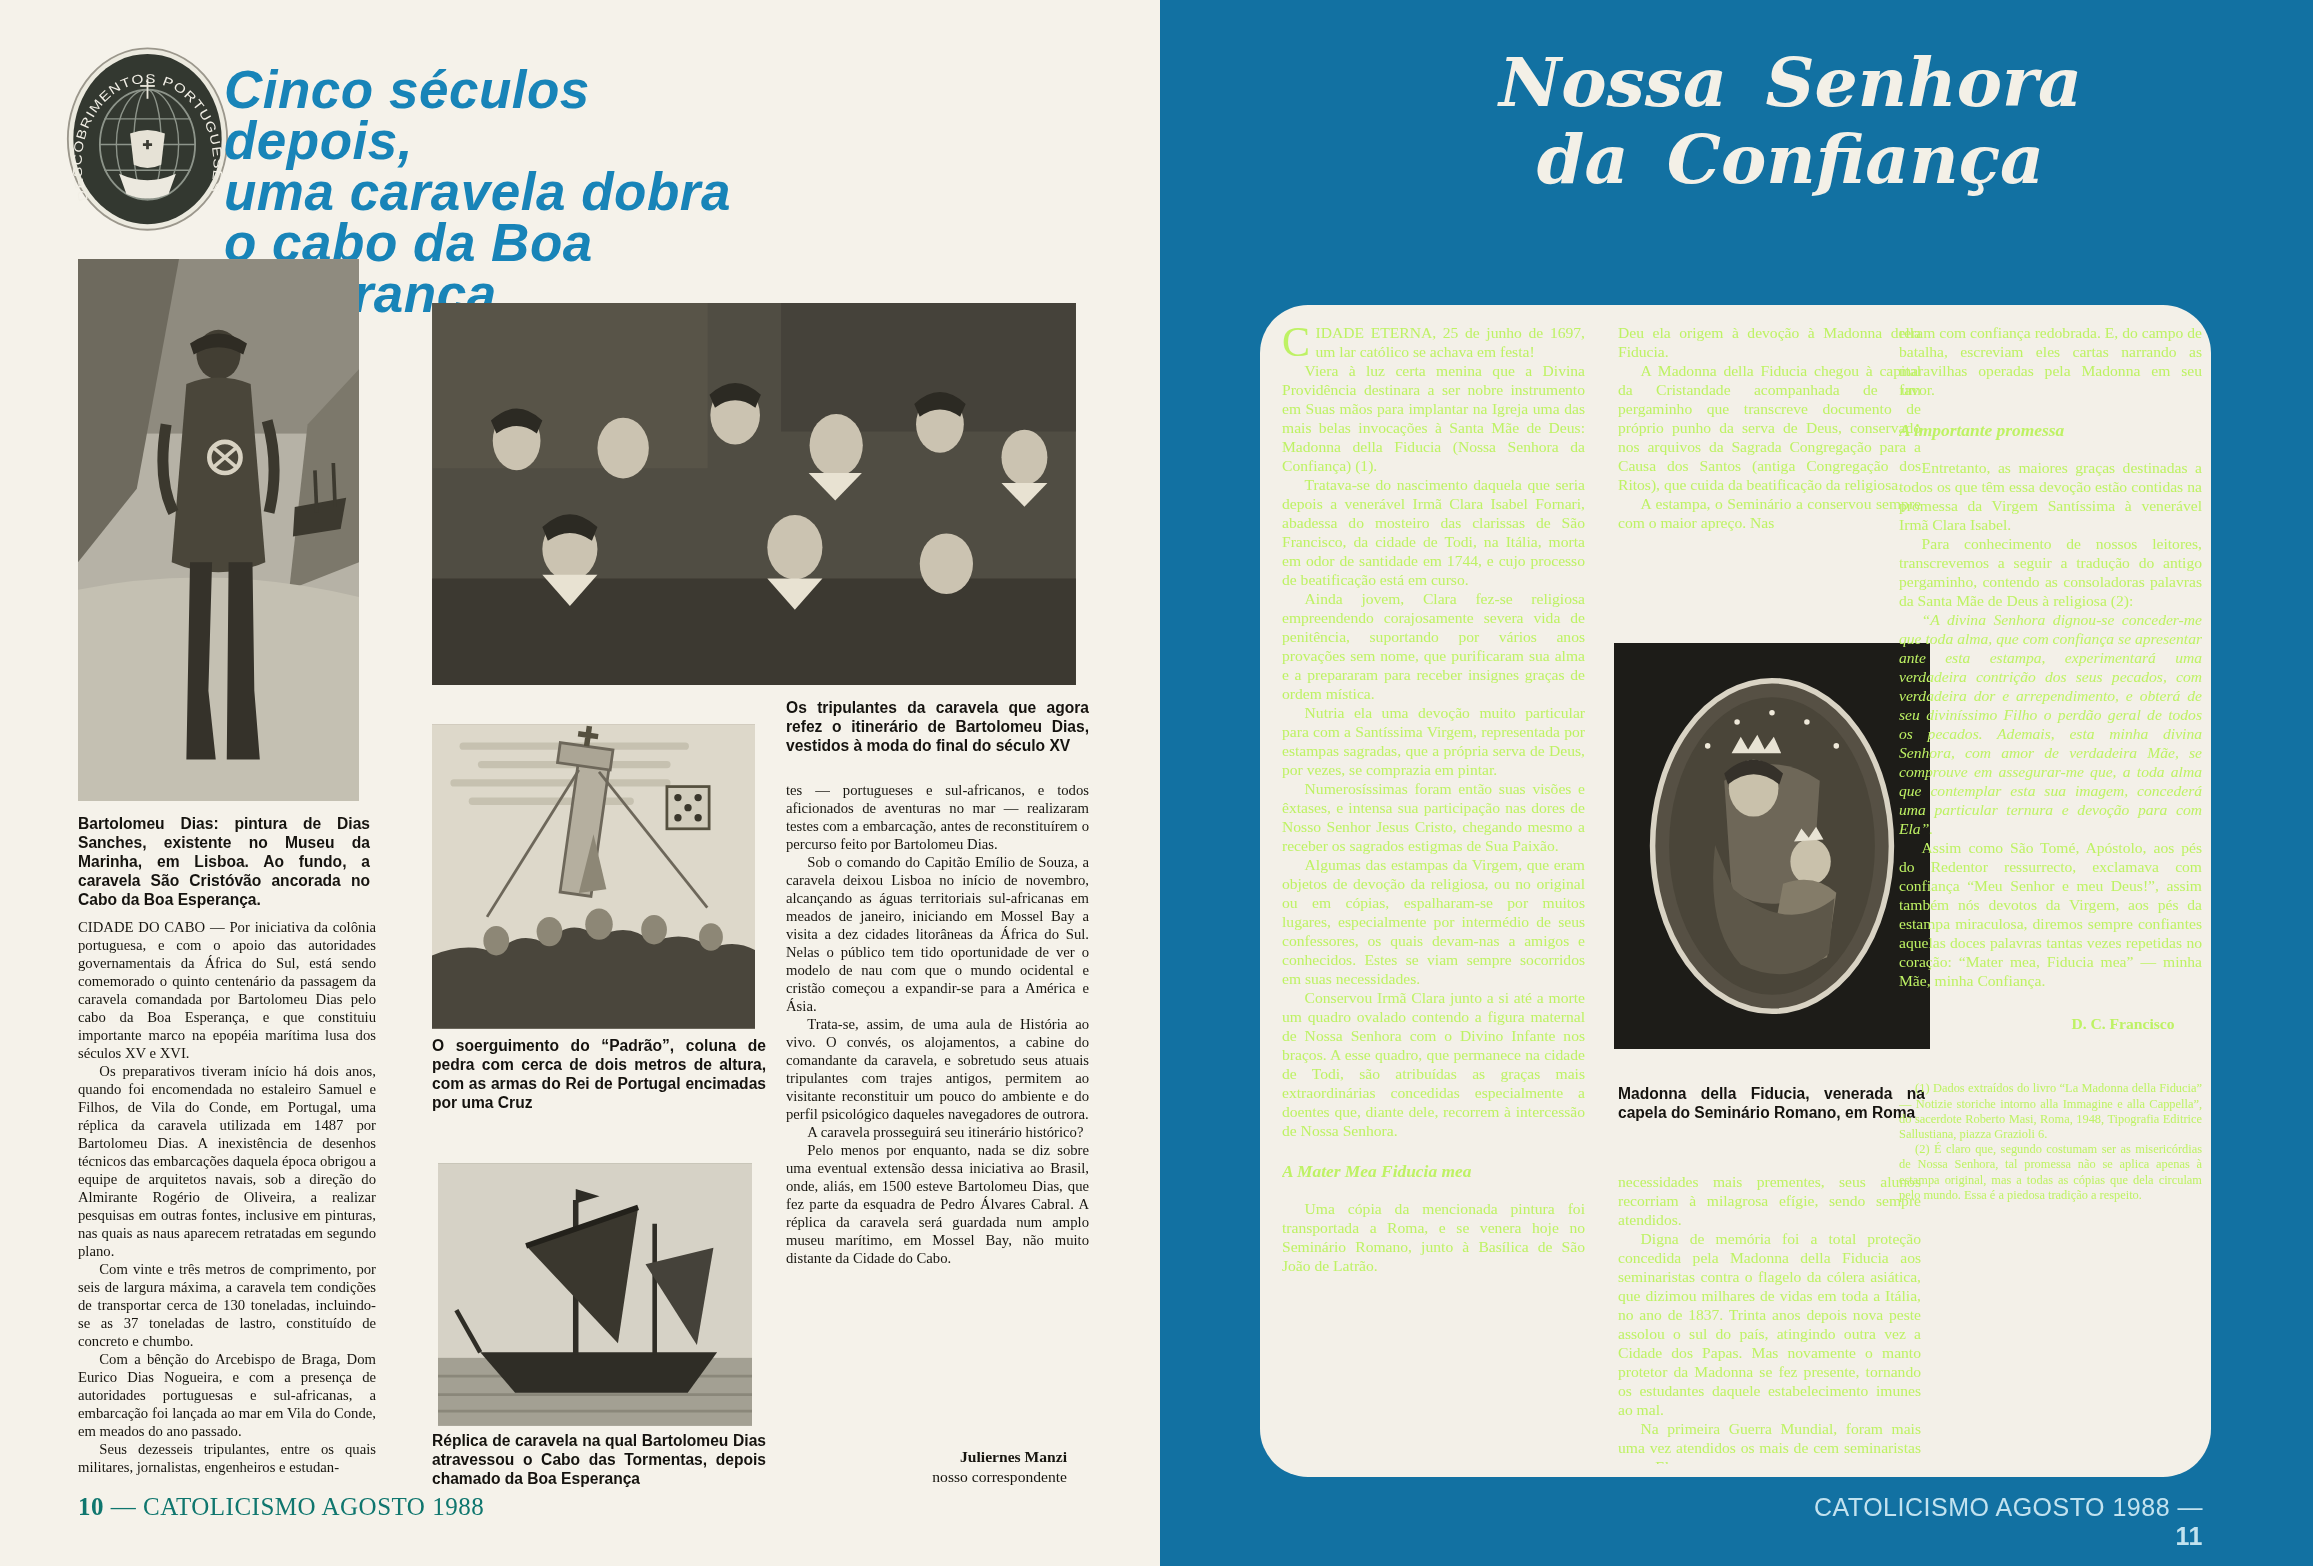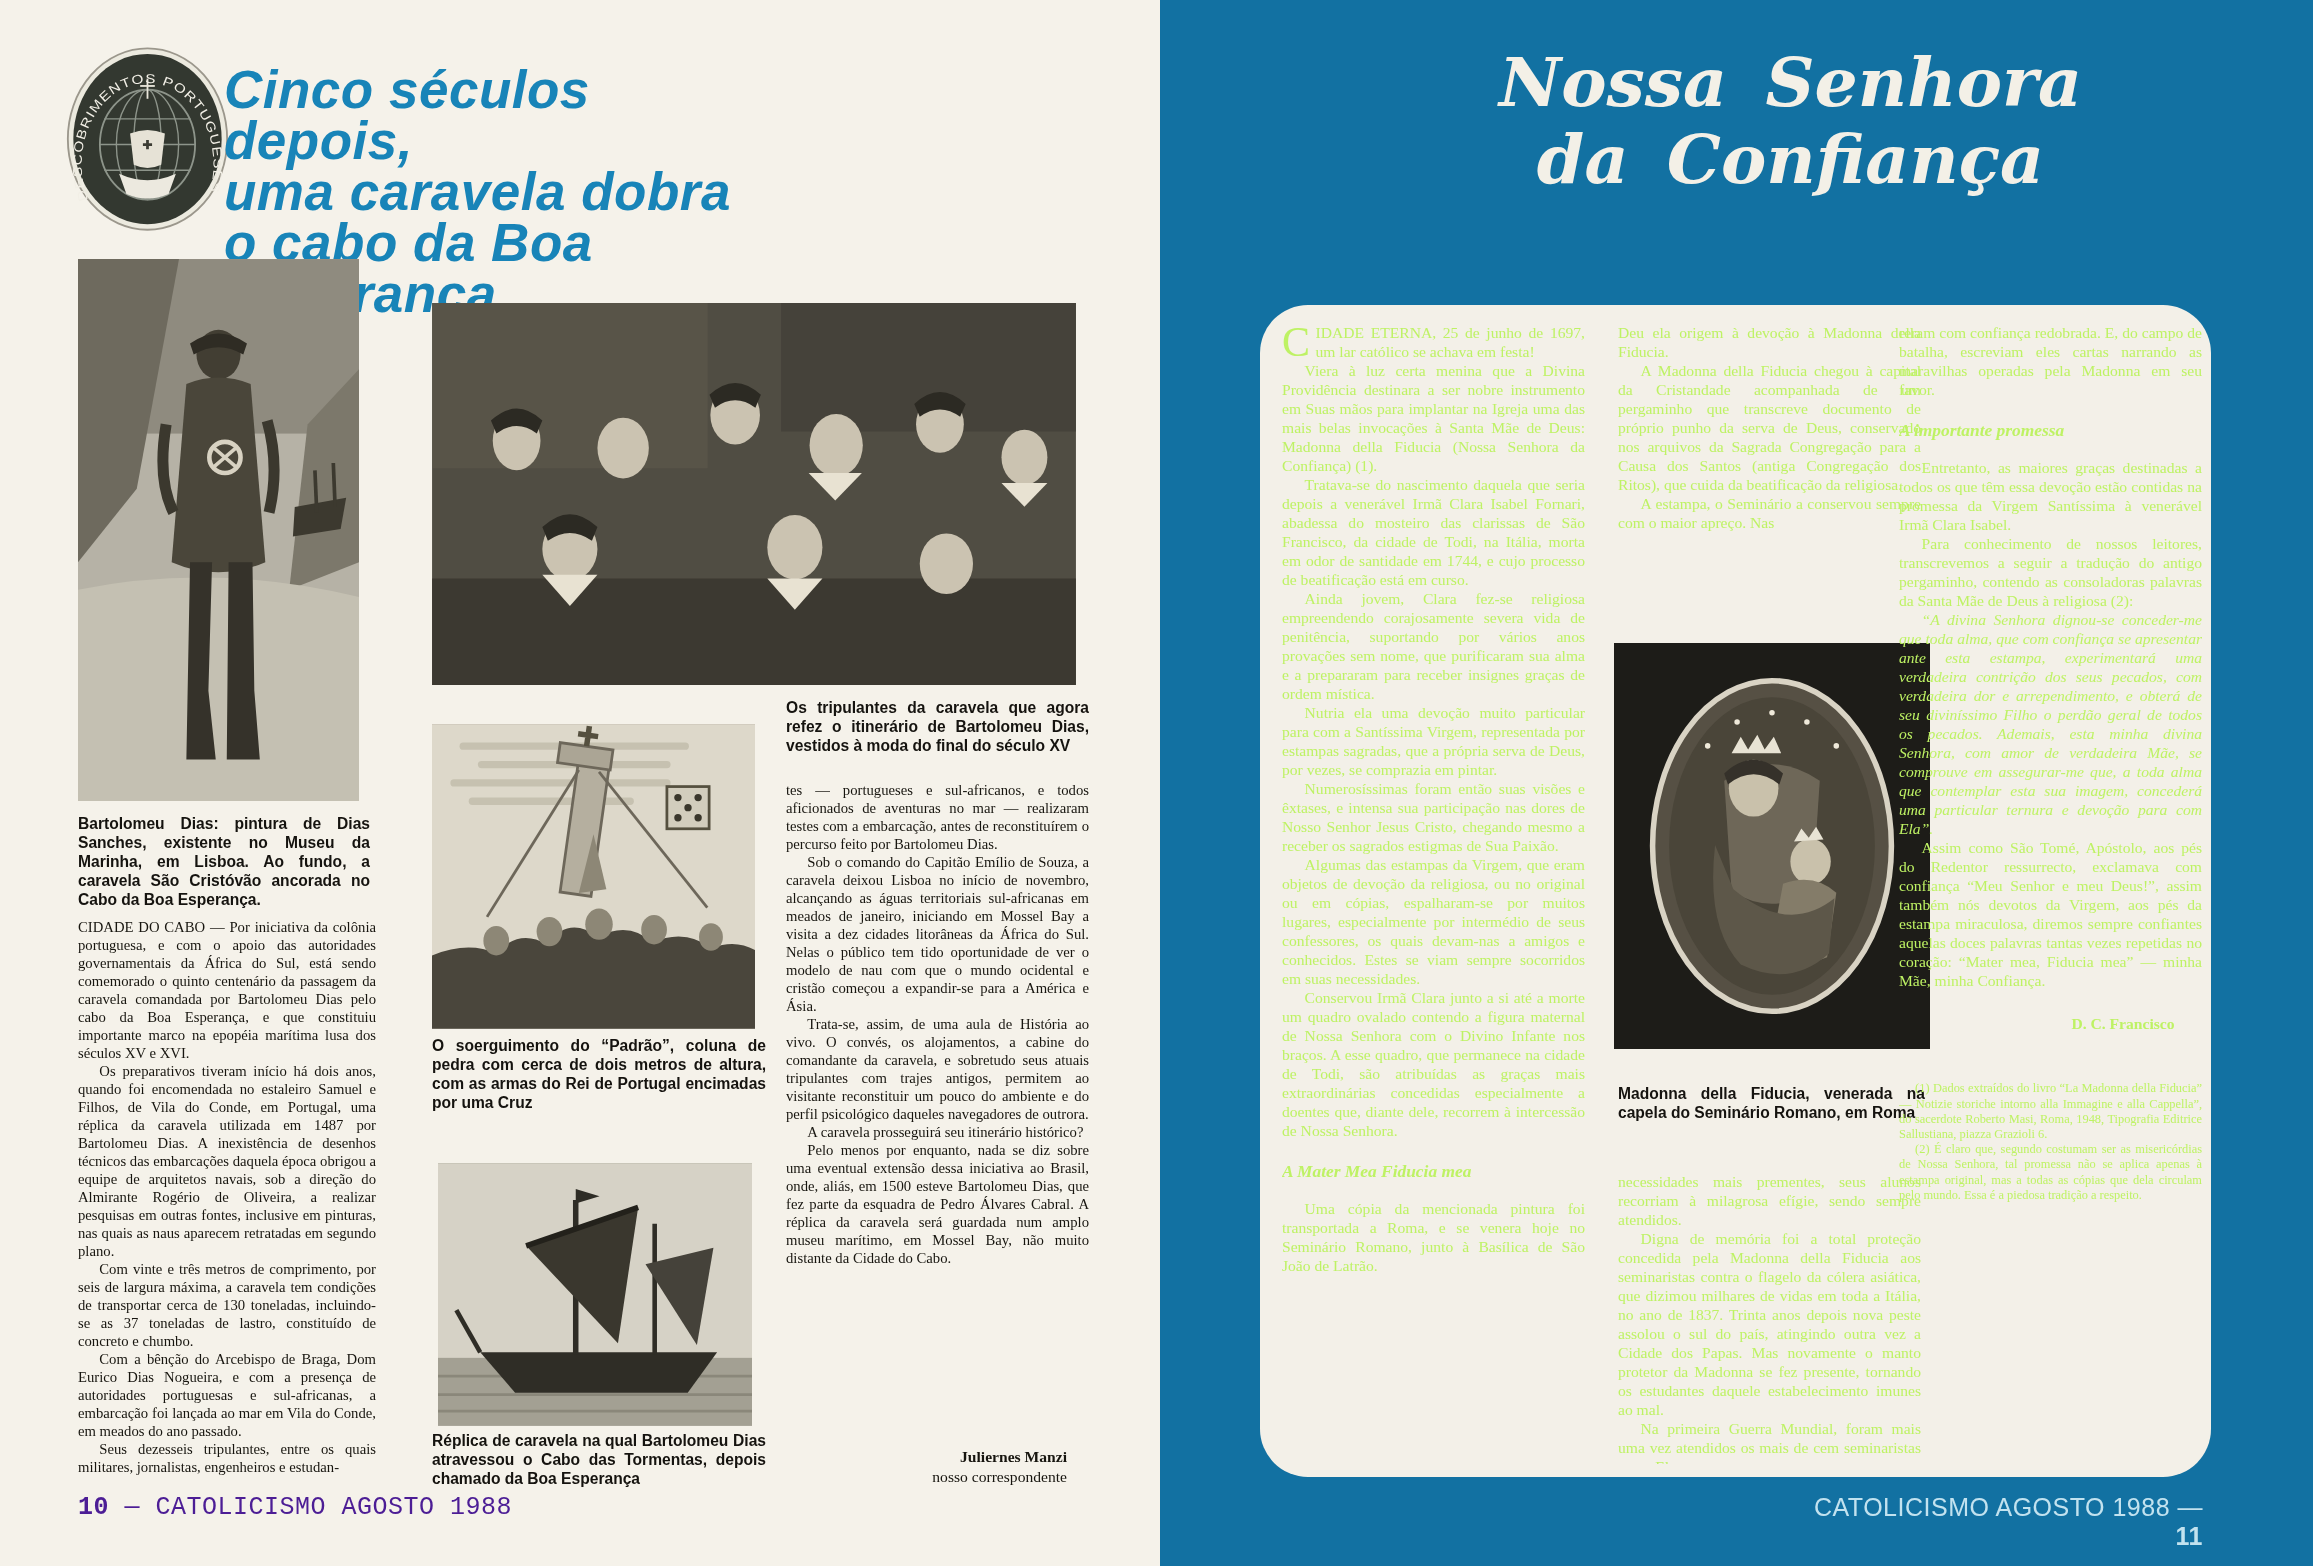--- a/index.html
+++ b/index.html
@@ -19,21 +19,21 @@
   .dropcap::first-letter{float:left;font-size:42px;line-height:34px;padding:1.8px 5.5px 0 0}
   .footnote{font-size:12.4px;line-height:15.2px;text-indent:1.3em;text-align:justify;margin:0}
   #left-title{left:224px;top:64px;width:514px;font-family:Liberation Sans, sans-serif;font-style:italic;font-weight:bold;font-size:53px;line-height:51px;color:#1884b8;letter-spacing:0.5px}
   #blue-field{left:1160px;top:0;width:1153px;height:1567px;background:#1271a2}
   #right-title{left:1267px;top:44px;width:1047px;text-align:center;font-family:"DejaVu Serif",serif;font-style:italic;font-weight:bold;font-size:68px;line-height:77px;color:#f3f0e7;word-spacing:14.7px}
   #content-panel{left:1260px;top:305px;width:951px;height:1172px;background:#f3f0e8;border-radius:48px}
   .byline{font-size:15.6px;line-height:20px;color:#17150f;text-align:right;padding-right:22px}
   .byline .bname{font-weight:bold}
   .signature{font-weight:bold;font-size:15.6px;text-align:right;padding-right:27.5px;margin-top:24px}
   .footnotes{margin-top:48px}
-  .footer-l{font-family:Liberation Mono, monospace;font-size:25px;color:#4c1d95;letter-spacing:0.5px}
+  .footer-l{font-family:Liberation Serif, serif;font-size:25px;color:#0f766e;letter-spacing:0.5px}
   .footer-r{font-family:"Liberation Sans",sans-serif;font-size:25px;color:#c2e2ef;letter-spacing:0.5px;text-align:right}
   .fnum{font-weight:bold}
 </style>
 </head>
 <body>
 
 <div id="stage">
 
   <section class="abs" style="left:0;top:0;width:1160px;height:1567px">
 

